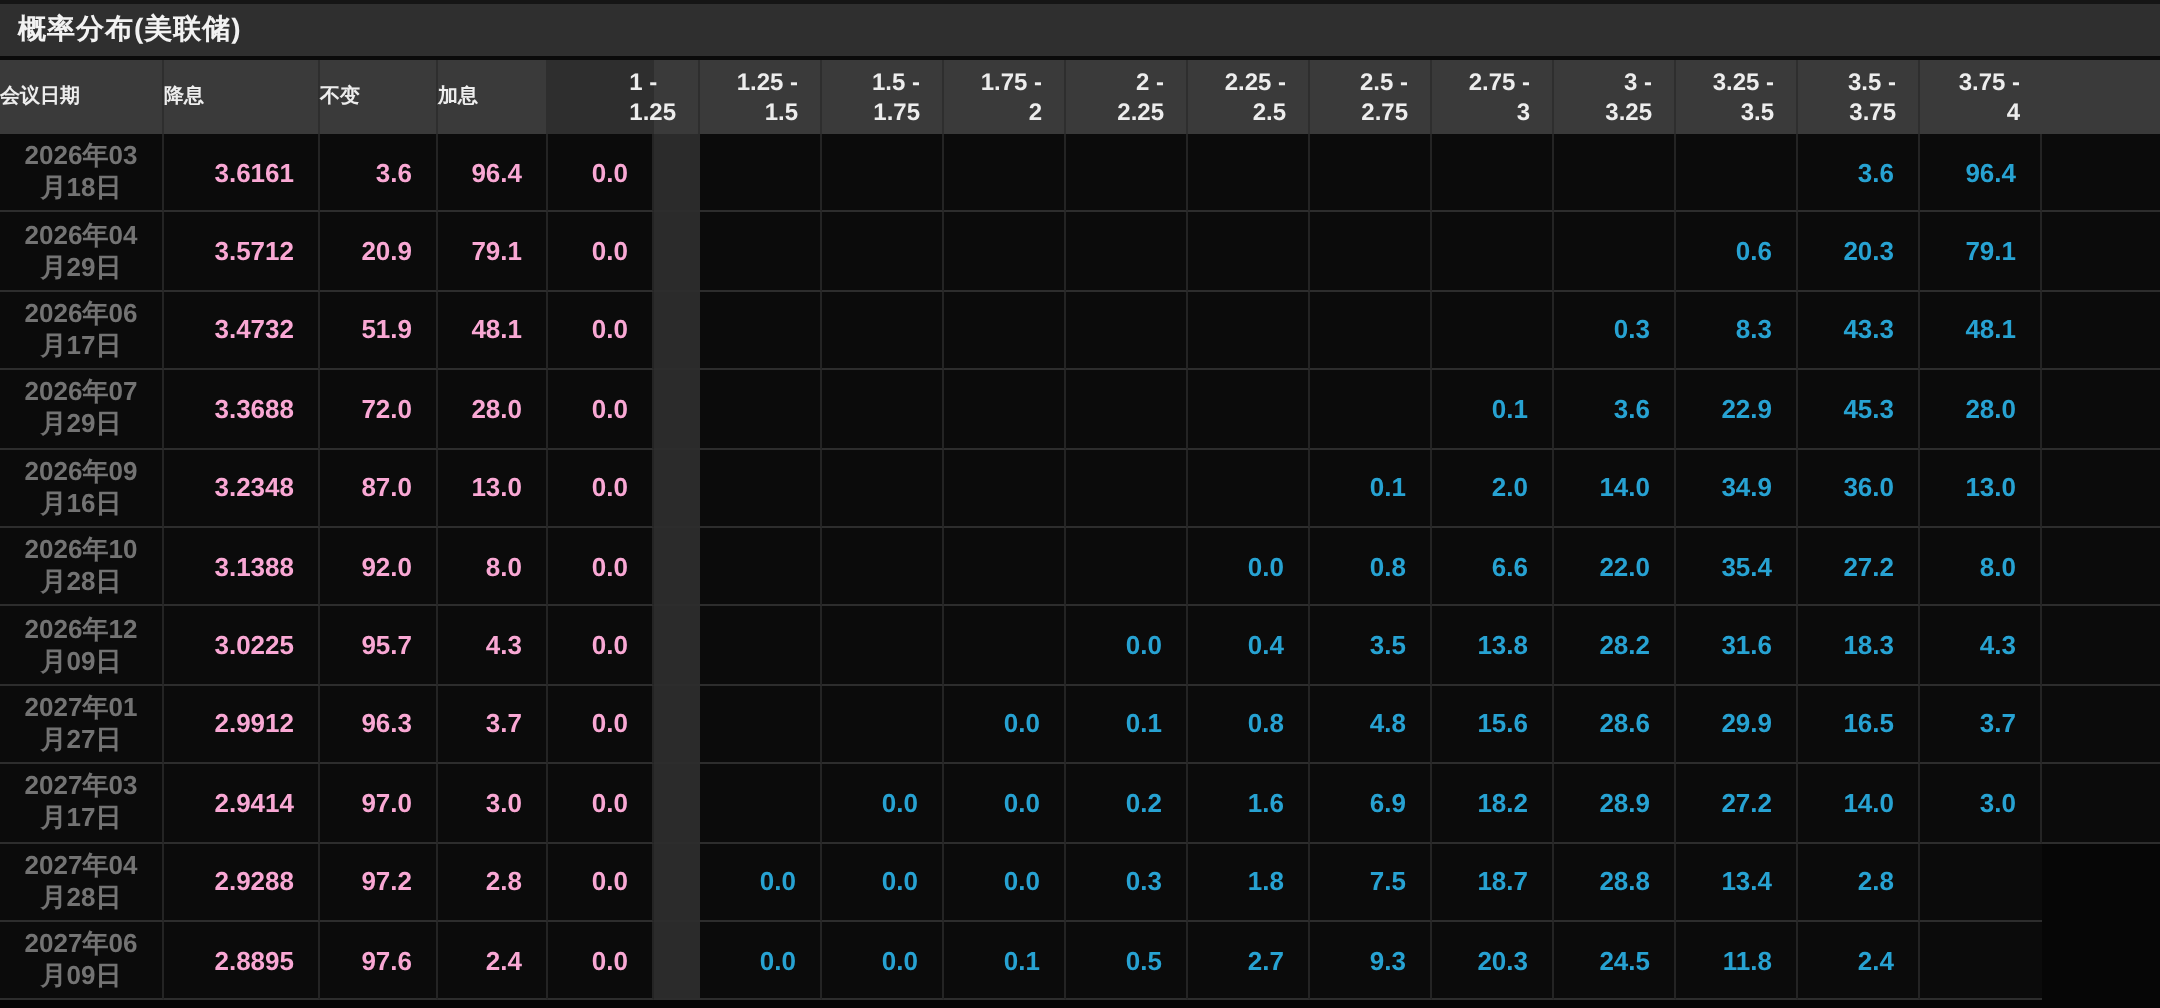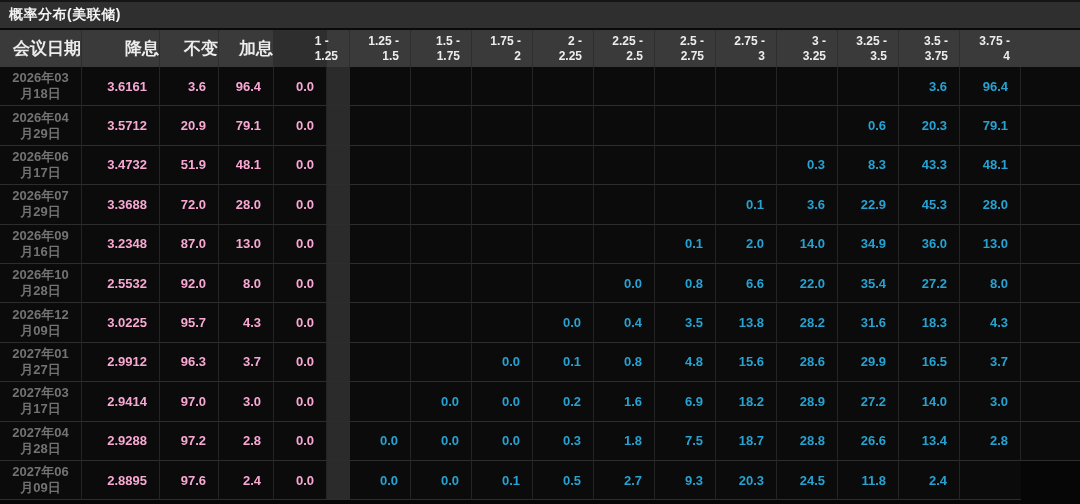--- a/index.html
+++ b/index.html
@@ -10,21 +10,21 @@
   .titlebar { height:26px; background:#2f2f2f; display:flex; align-items:center;
               padding-left:9px; }
   .titlebar .title-text { font-size:14px; font-weight:700; color:#f2f2f2; letter-spacing:0.5px; }
   .title-gap { height:2px; background:#0a0a0a; }
 
   .grid { display:grid;
           grid-template-columns:82px 78px 59px 55px 53px 23px repeat(11,61px) 59px; }
   .header-row { height:37px; background:#3a3a3a; }
   .hc { display:flex; flex-direction:column; justify-content:center;
         color:#ededed; font-weight:700; border-right:1px solid #2e2e2e; }
-  .hc.cjk { align-items:flex-end; font-size:17px; line-height:15px; }
+  .hc.cjk { align-items:flex-start; font-size:10px; line-height:15px; }
   .hc.num { align-items:flex-end; padding-right:11px; font-size:12px; line-height:15px; }
   .hc.sepcol { background:#2e2e2e; border-right:none; }
   .hc:last-child { border-right:none;align-items:flex-end; }
 
   .row { height:39.4px; }
   .dc { background:#0b0b0b; border-right:1px solid #242424; border-bottom:1px solid #2d2d2d;
         display:flex; flex-direction:column; justify-content:center; font-weight:700; font-size:13px; }
   .dc.date { align-items:center; color:#737373; line-height:16px; font-size:13px; }
   .dc.white { align-items:flex-end; padding-right:12px; color:#f9a8d4; }
   .dc.cyan { align-items:flex-end; padding-right:12px; color:var(--accent,#27a2d2); }
@@ -297,21 +297,21 @@
           <span>13.0</span>
         </div>
         <div class="dc cyan"></div>
       </div>
       <div class="grid row">
         <div class="dc date">
           <span>2026年10</span>
           <span>月28日</span>
         </div>
         <div class="dc white">
-          <span>2.5532</span>
+          <span>3.1388</span>
         </div>
         <div class="dc white">
           <span>92.0</span>
         </div>
         <div class="dc white">
           <span>8.0</span>
         </div>
         <div class="dc white">
           <span>0.0</span>
         </div>
@@ -524,23 +524,20 @@
           <span>1.8</span>
         </div>
         <div class="dc cyan">
           <span>7.5</span>
         </div>
         <div class="dc cyan">
           <span>18.7</span>
         </div>
         <div class="dc cyan">
           <span>28.8</span>
-        </div>
-        <div class="dc cyan">
-          <span>26.6</span>
         </div>
         <div class="dc cyan">
           <span>13.4</span>
         </div>
         <div class="dc cyan">
           <span>2.8</span>
         </div>
         <div class="dc cyan"></div>
       </div>
       <div class="grid row">

